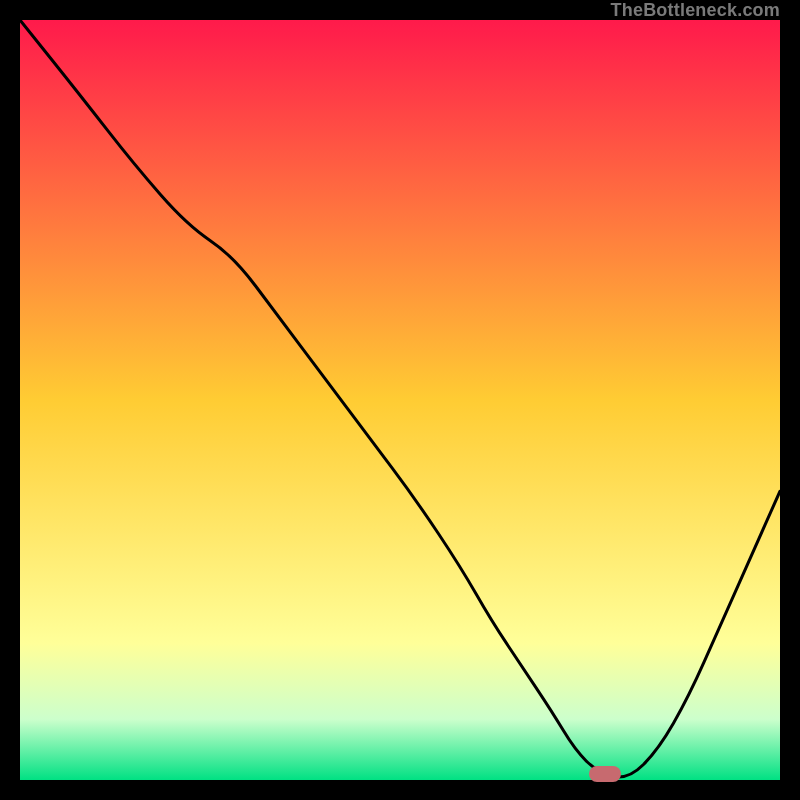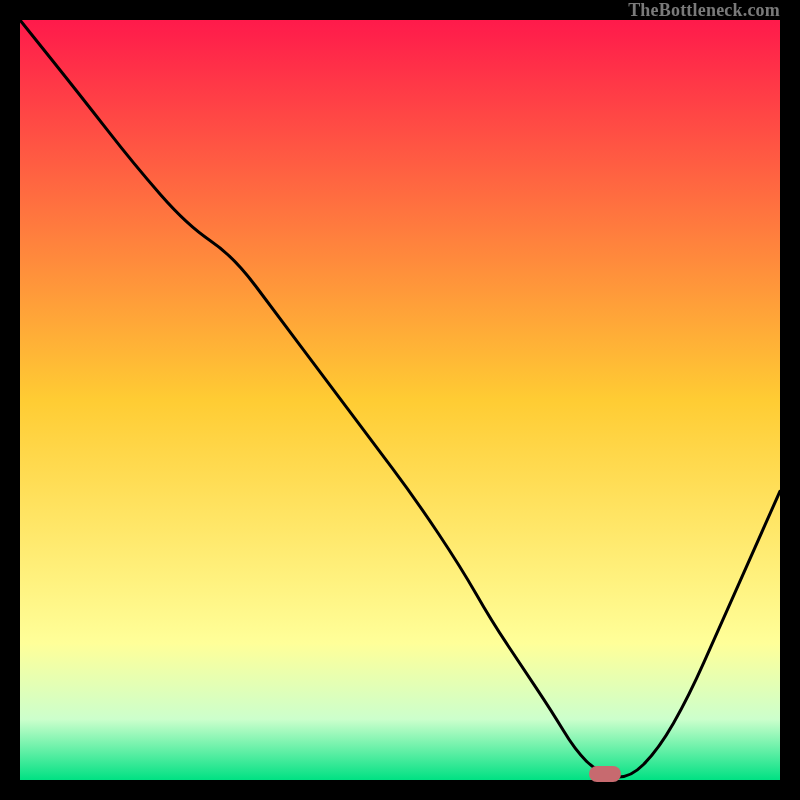--- a/index.html
+++ b/index.html
@@ -11,21 +11,21 @@
     width: 760px;
     height: 760px;
     background: #000;
   }
   .watermark {
     position: absolute;
     top: 0;
     right: 20px;
     height: 20px;
     line-height: 20px;
-    font-family: Liberation Serif, serif;
+    font-family: Liberation Sans, sans-serif;
     font-size: 18px;
     font-weight: bold;
     color: #7a7a7a;
     letter-spacing: 0.2px;
   }
   .plot {
     position: absolute;
     left: 0;
     top: 0;
     width: 760px;

